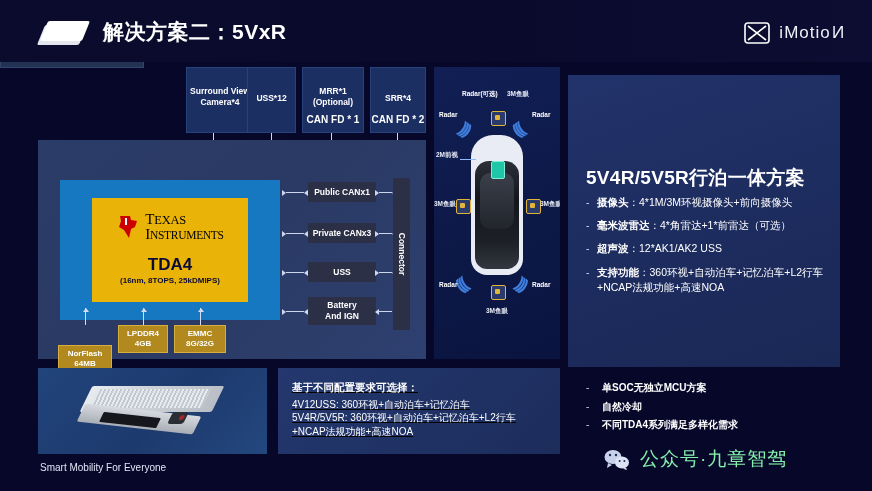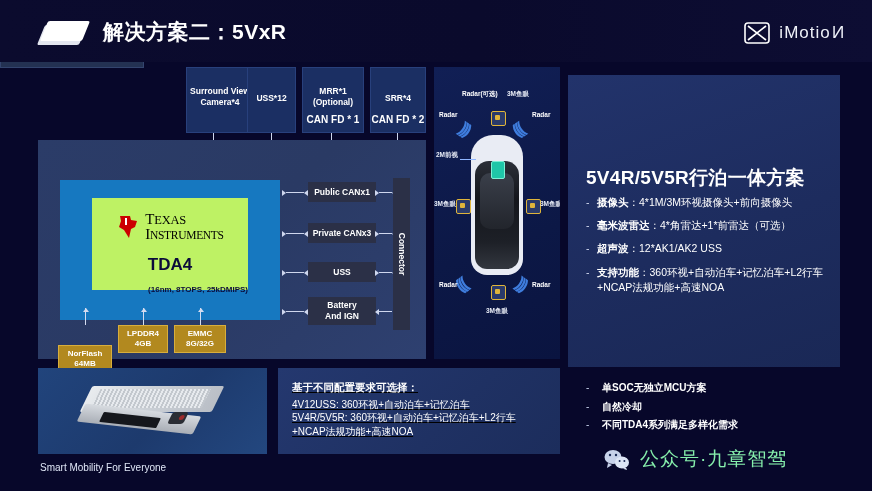--- a/index.html
+++ b/index.html
@@ -90,43 +90,43 @@
     width: 388px; height: 219px;
     background: linear-gradient(135deg,#2b3c68 0%, #2a3a64 50%, #2e4070 100%);
   }
   #ti-block {
     position: absolute; left: 22px; top: 40px;
     width: 220px; height: 140px;
     background: #1678c0;
   }
   #ti-white {
     position: absolute; left: 32px; top: 18px;
-    width: 156px; height: 92px;
-    background: #bef264;
+    width: 156px; height: 104px;
+    background: #eab308;
     text-align: center;
   }
   #ti-logo-row {
     display: flex; align-items: center; justify-content: center;
     gap: 5px; padding-top: 14px;
   }
   #ti-words {
     text-align: left; color: #000000;
     font-family: "Liberation Serif", "DejaVu Serif", serif;
     line-height: 1.0;
   }
   #ti-words .l1 { font-size: 12.5px; letter-spacing: -0.2px;}
   #ti-words .l2 { font-size: 11.5px; letter-spacing: -0.3px;}
   #ti-words .cap { font-size: 15px; }
   #tda4 {
     margin-top: 13px; color: #0b0b3a;
     font-size: 17px; font-weight: bold;
   }
   #tda4-sub {
-    margin-top: 10px; color: #0b0b3a;
-    font-size: 8px; font-weight: bold; text-align: right;
+    margin-top: 1px; color: #0b0b3a;
+    font-size: 8px; font-weight: bold;
   }
 
   .mem-box {
     position: absolute; top: 185px;
     height: 28px;
     background: #b2891f; border: 1px solid #d8ae3c;
     color: #ffffff; font-size: 8px; font-weight: bold;
     line-height: 1.25;
     display: flex; flex-direction: column;
     align-items: center; justify-content: center;

